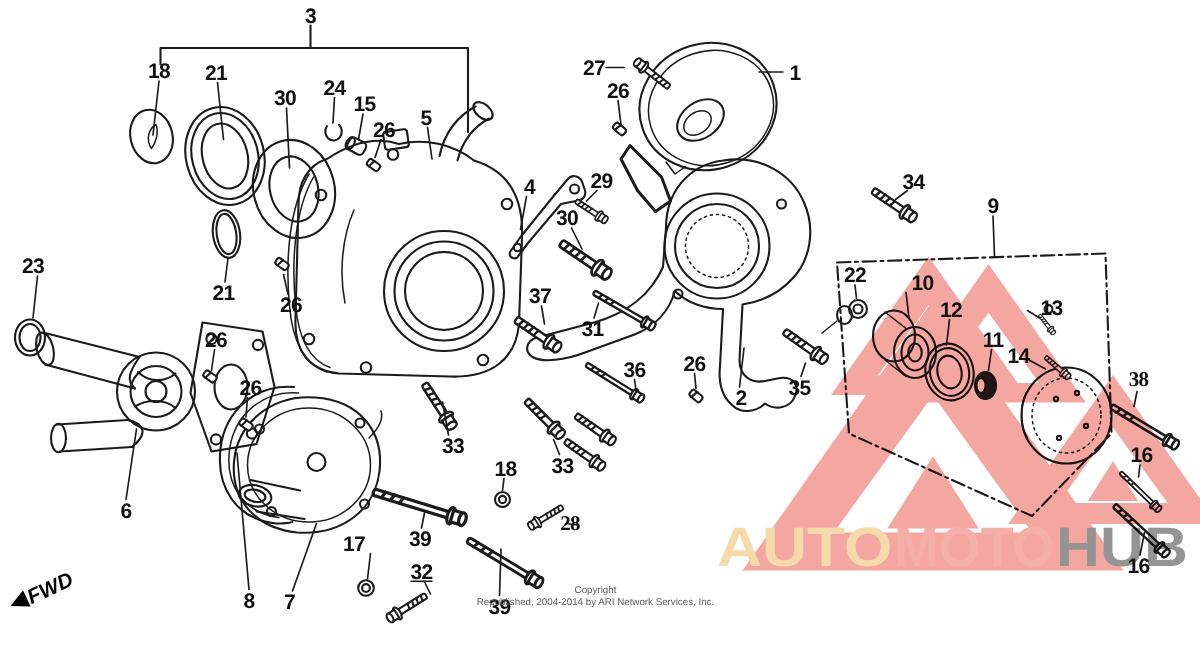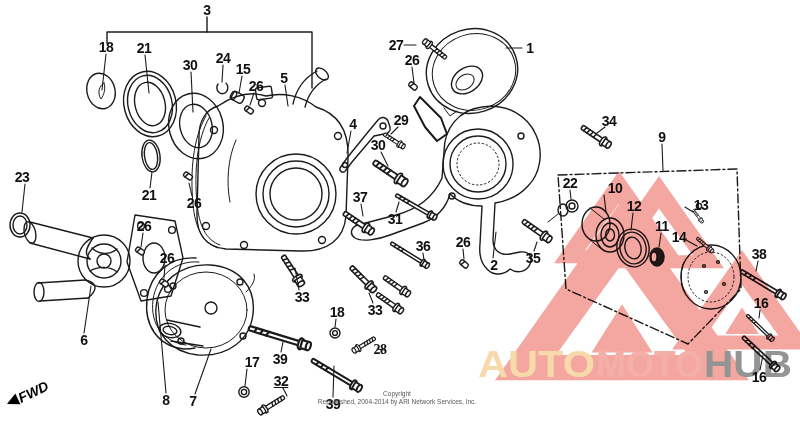--- a/index.html
+++ b/index.html
@@ -356,27 +356,27 @@
       <div class="co" style="left: 423px; top: 246px; text-align: center;">36</div>
       <div class="co" style="left: 463px; top: 242px;">26</div>
       <div class="co" style="left: 494px; top: 265px;">2</div>
       <div class="co" style="left: 533px; top: 258px;">35</div>
       <div class="co" style="left: 570px; top: 183px; text-align: center;">22</div>
       <div class="co" style="left: 603px; top: 188px; margin-left: 12px;">10</div>
       <div class="co" style="left: 634px; top: 206px;">12</div>
       <div class="co" style="left: 677px; top: 205px; margin-left: 24px;">13</div>
       <div class="co" style="left: 662px; top: 226px;">11</div>
       <div class="co" style="left: 679px; top: 237px;">14</div>
-      <div class="co" style="left: 759px; top: 254px;">38</div>
+      <div class="co" style="left: 759px; top: 254px; font-family: Liberation Serif, serif;">38</div>
       <div class="co" style="left: 761px; top: 303px;">16</div>
       <div class="co" style="left: 759px; top: 377px;">16</div>
       <div class="co" style="left: 84px; top: 340px;">6</div>
       <div class="co" style="left: 166px; top: 400px;">8</div>
       <div class="co" style="left: 193px; top: 401px;">7</div>
-      <div class="co" style="left: 252px; top: 362px;">17</div>
+      <div class="co" style="left: 236px; top: 362px;">17</div>
       <div class="co" style="left: 280px; top: 359px;">39</div>
       <div class="co" style="left: 281px; top: 381px; text-decoration: underline;">32</div>
       <div class="co" style="left: 380px; top: 350px; font-family: Liberation Serif, serif;">28</div>
       <div class="co" style="left: 337px; top: 312px;">18</div>
       <div class="co" style="left: 302px; top: 297px;">33</div>
       <div class="co" style="left: 375px; top: 310px;">33</div>
       <div class="co" style="left: 333px; top: 404px;">39</div>
     </div>
 
   <div class="fwd">

